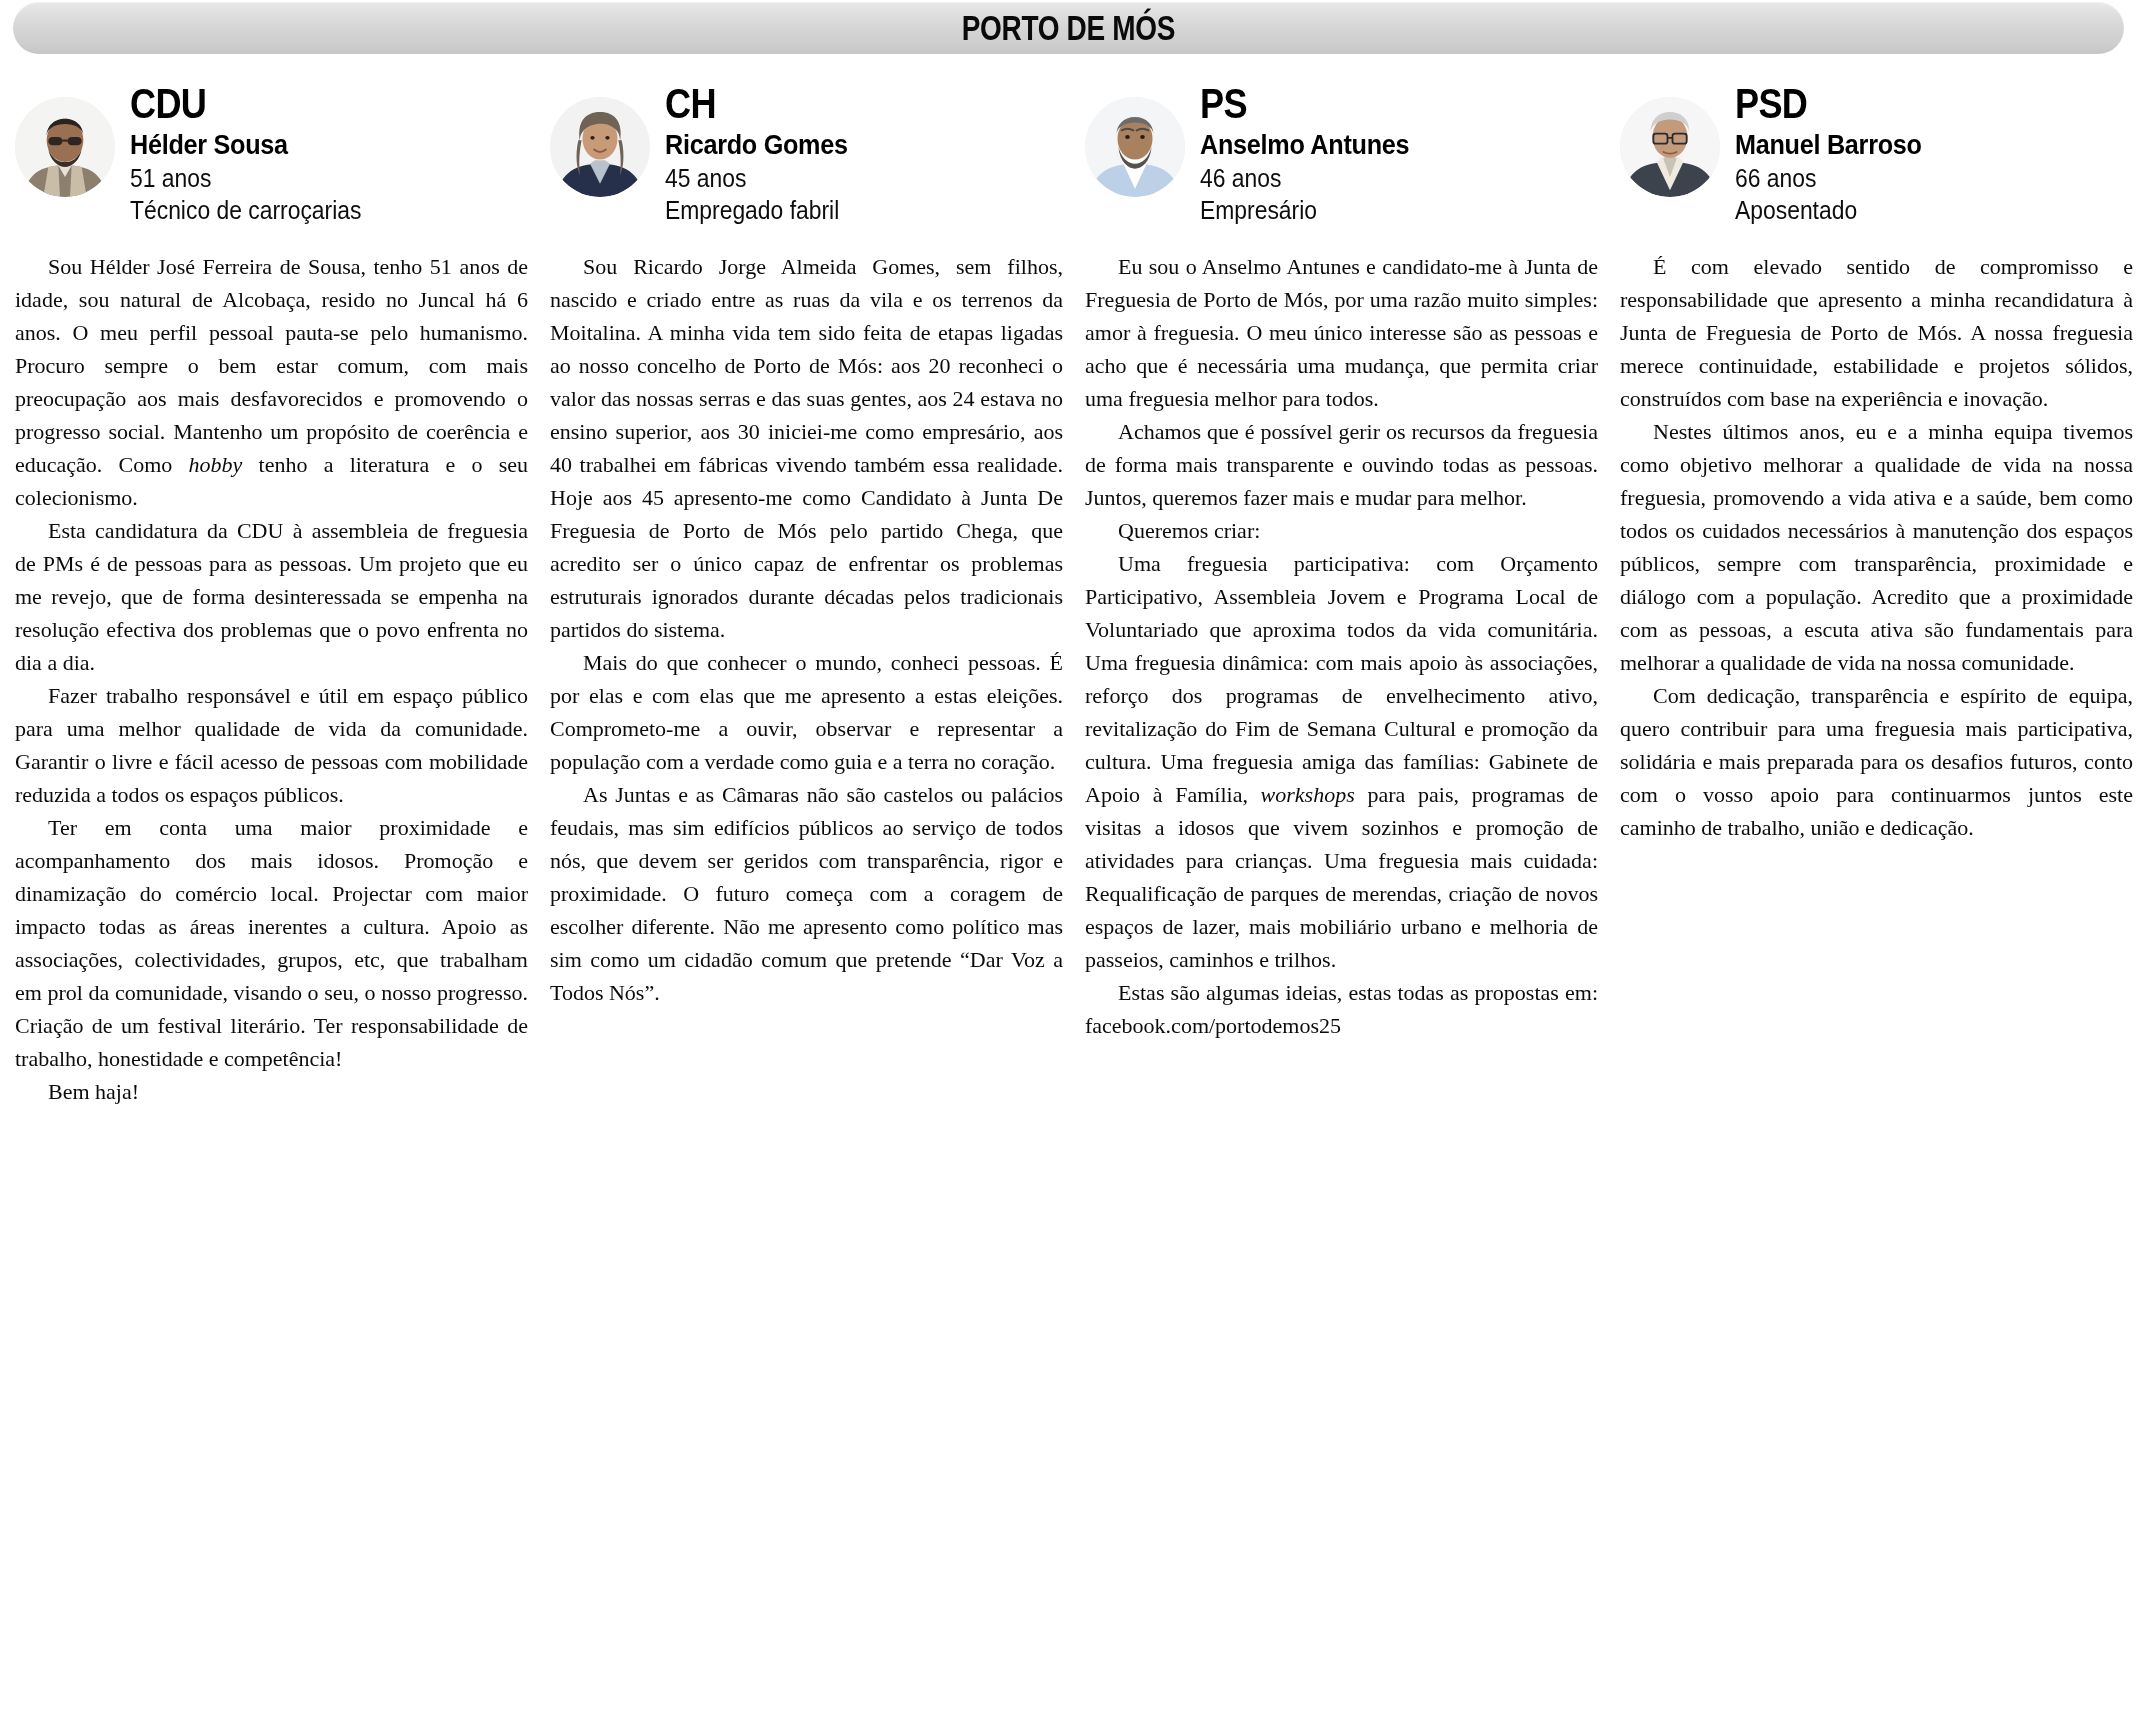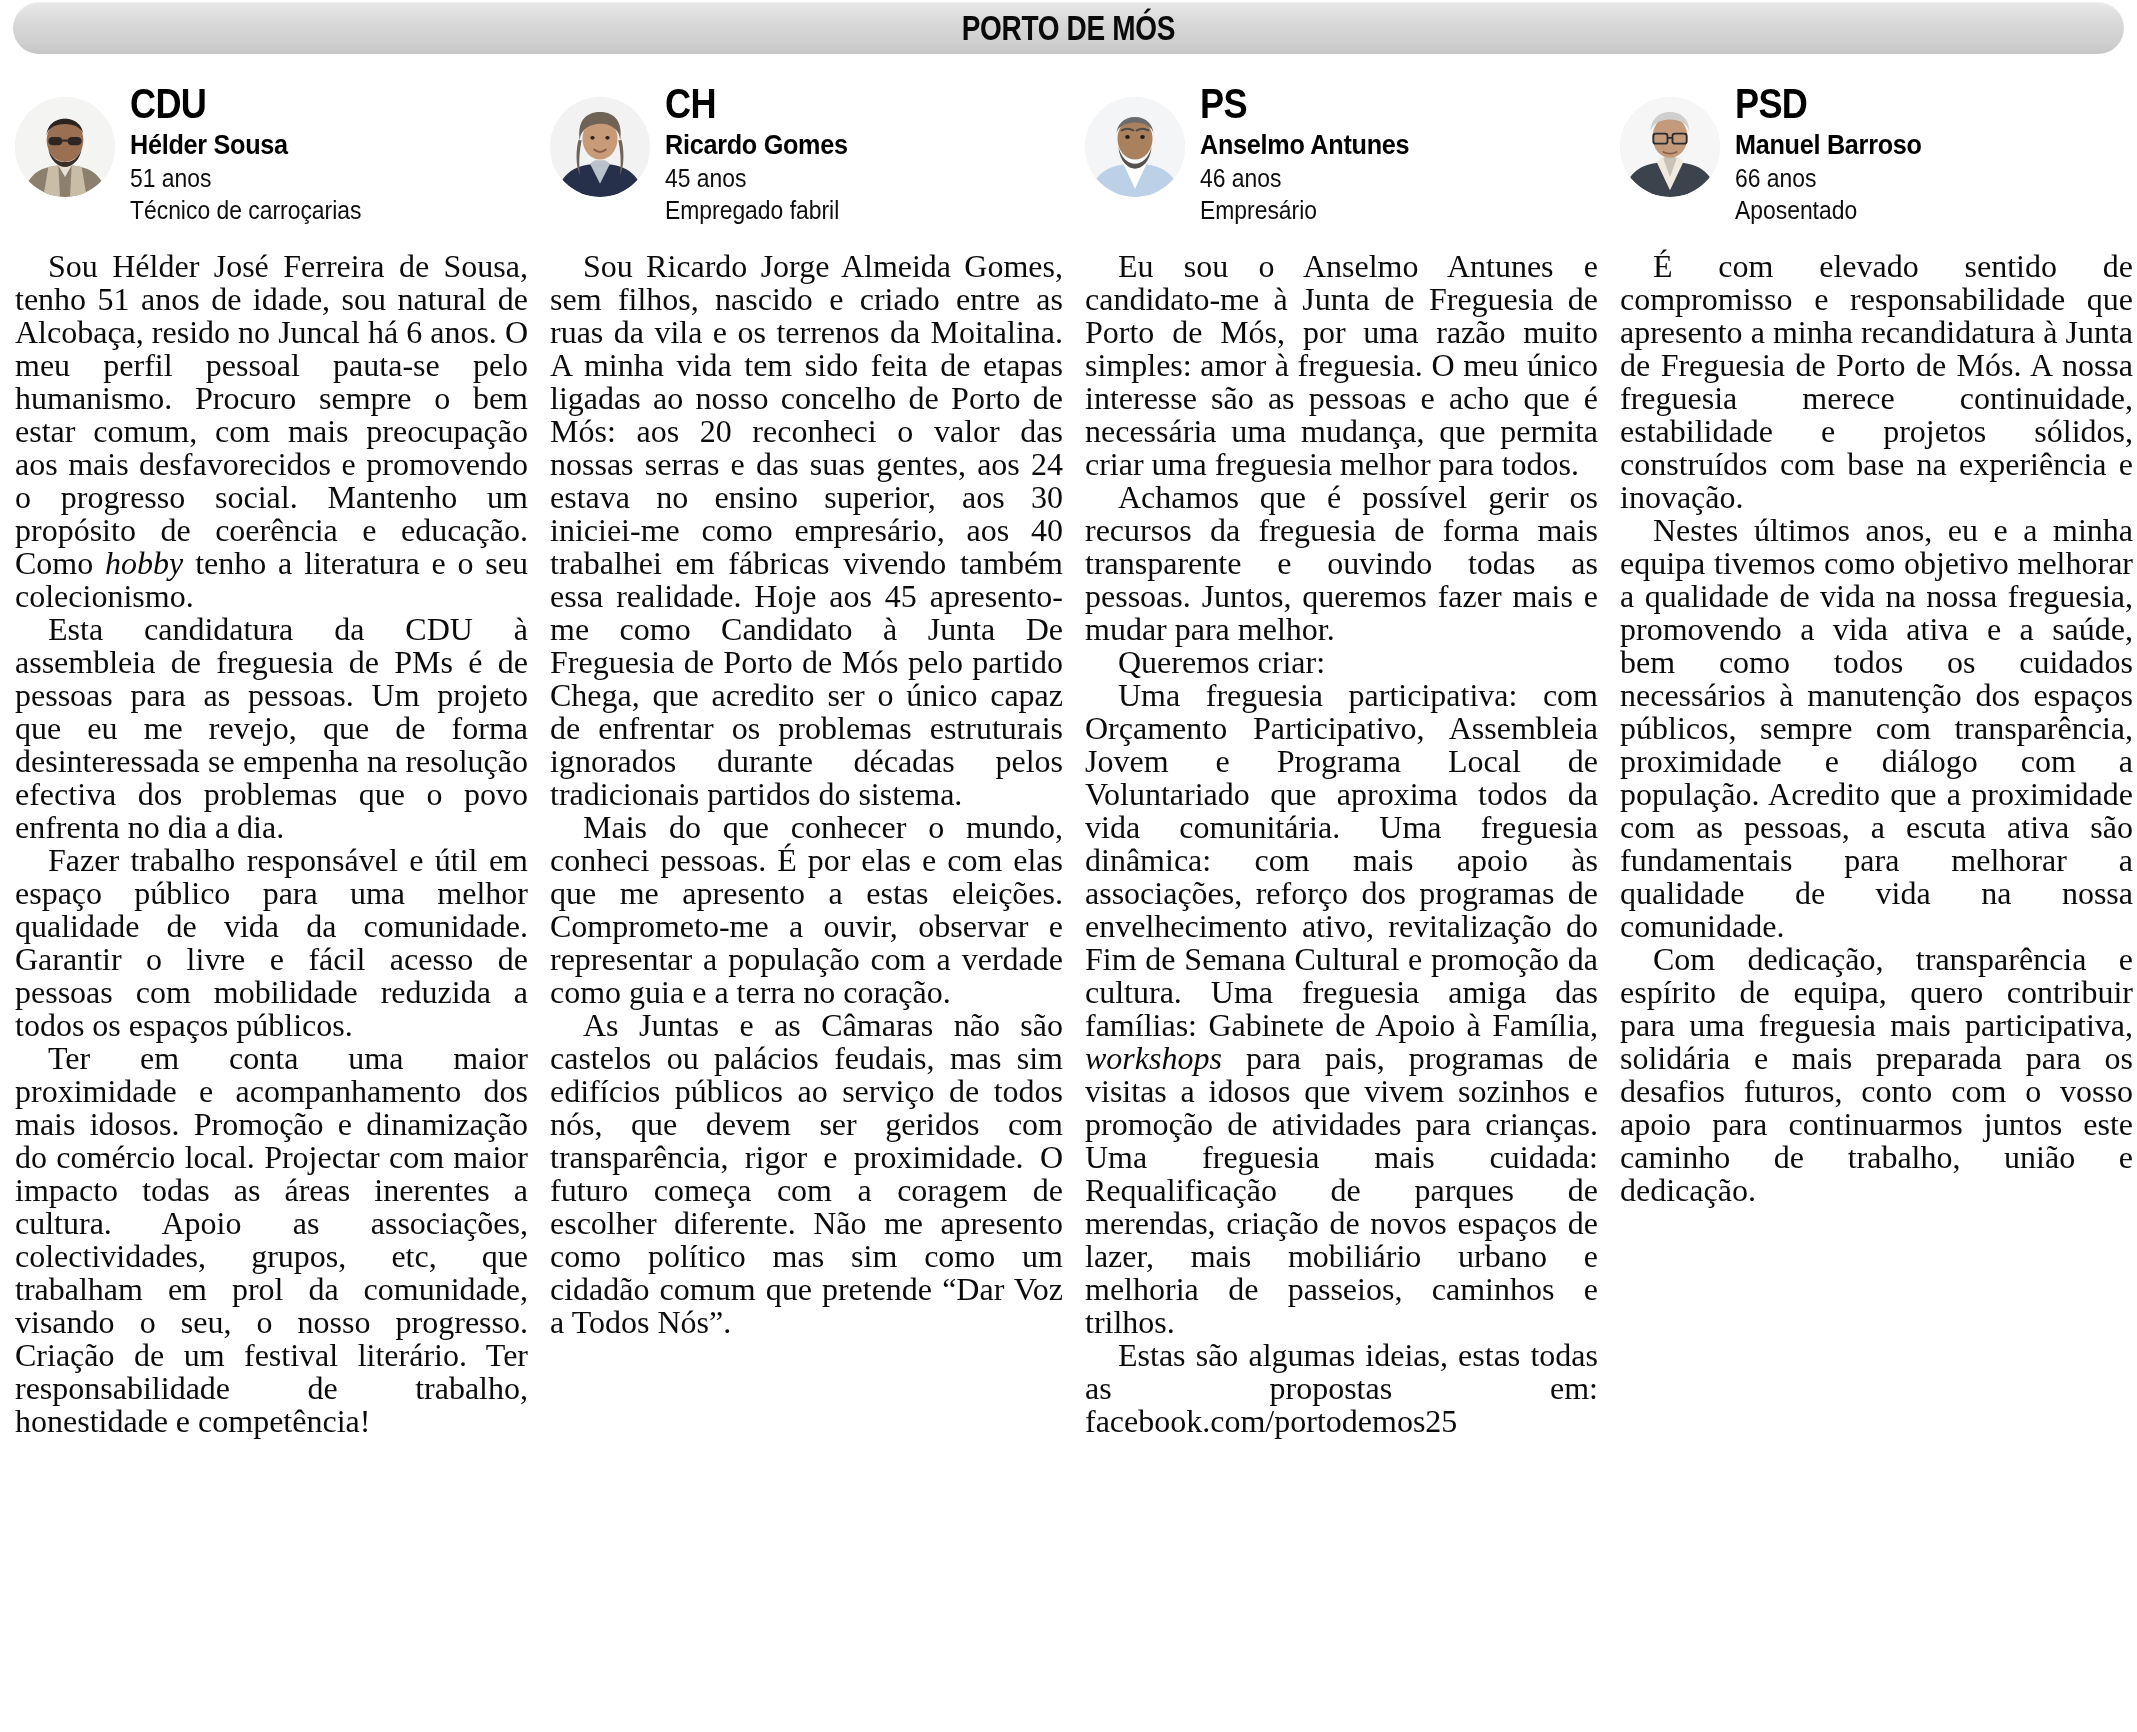--- a/index.html
+++ b/index.html
@@ -126,21 +126,21 @@
     color: #0d0d0d;
     transform: scaleX(0.88);
     transform-origin: left center;
     margin: 0;
     white-space: nowrap;
   }
 
   
   .body-text {
     font-family: "Liberation Serif", "DejaVu Serif", serif;
-    font-size: 32px;
+    font-size: 22px;
     line-height: 33px;
     text-align: justify;
     text-justify: inter-word;
     color: #0b0b0b;
     hyphens: auto;
     -webkit-hyphens: auto;
   }
   .body-text p {
     margin: 0;
     text-indent: 33px;
@@ -188,20 +188,21 @@
         <div class="cand-name">Hélder Sousa</div>
         <div class="cand-age">51 anos</div>
         <div class="cand-job">Técnico de carroçarias</div>
       </div>
     </div>
     <div class="body-text">
         <p>Sou Hélder José Ferreira de Sousa, tenho 51 anos de idade, sou natural de Alcobaça, resido no Juncal há 6 anos. O meu perfil pessoal pauta-se pelo humanismo. Procuro sempre o bem estar comum, com mais preocupação aos mais desfavorecidos e promovendo o progresso social. Mantenho um propósito de coerência e educação. Como <em>hobby</em> tenho a literatura e o seu colecionismo.</p>
         <p>Esta candidatura da CDU à assembleia de freguesia de PMs é de pessoas para as pessoas. Um projeto que eu me revejo, que de forma desinteressada se empenha na resolução efectiva dos problemas que o povo enfrenta no dia a dia.</p>
         <p>Fazer trabalho responsável e útil em espaço público para uma melhor qualidade de vida da comunidade. Garantir o livre e fácil acesso de pessoas com mobilidade reduzida a todos os espaços públicos.</p>
         <p>Ter em conta uma maior proximidade e acompanhamento dos mais idosos. Promoção e dinamização do comércio local. Projectar com maior impacto todas as áreas inerentes a cultura. Apoio as associações, colectividades, grupos, etc, que trabalham em prol da comunidade, visando o seu, o nosso progresso. Criação de um festival literário. Ter responsabilidade de trabalho, honestidade e competência!</p>
+        <p>Bem haja!</p>
       </div>
   </div>
 
   <div class="column">
     <div class="cand-head">
       <div class="portrait">
         <svg viewBox="0 0 120 120" xmlns="http://www.w3.org/2000/svg" aria-hidden="true">
           <defs>
               <clipPath id="c2">
                 <circle cx="60" cy="60" r="60"></circle>

